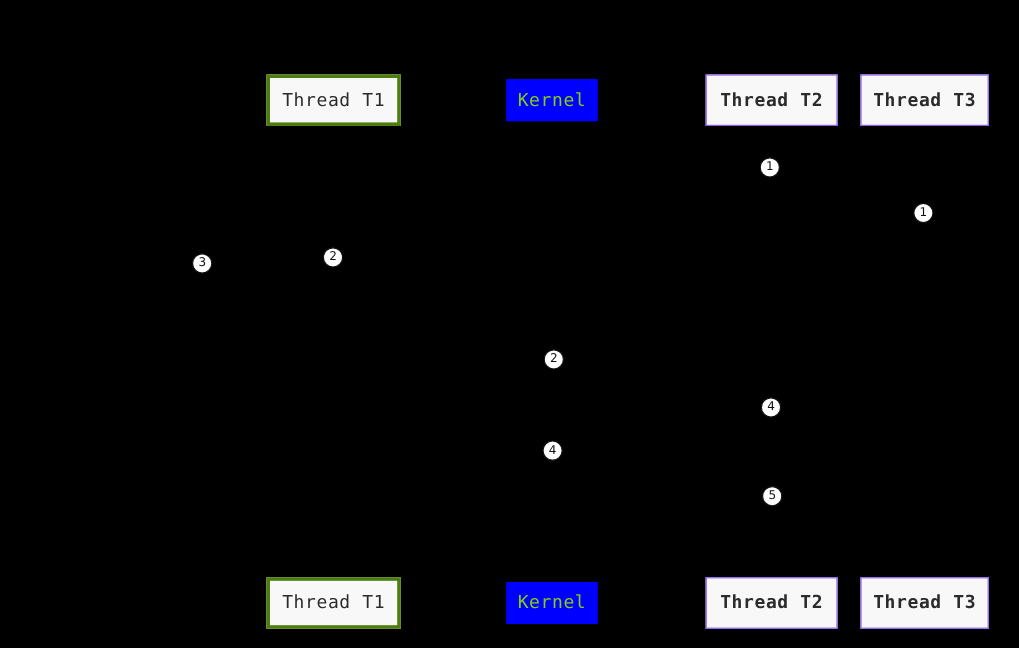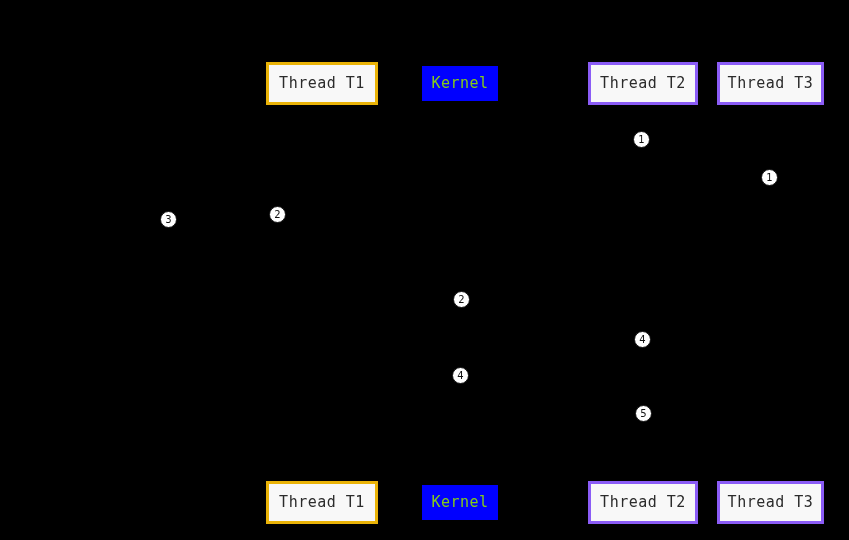--- a/index.html
+++ b/index.html
@@ -29,22 +29,22 @@
     letter-spacing: 0.5px;
     line-height: 1;
   }
   .participant.light {
     background: #F8F8F8;
     color: #2B2B2B;
   }
   .participant.solid {
     color: #84cc16;
   }
-  .p-red   { border: 3px solid #eab308; margin-left: 44px; }
-  .p-blue  { border: 3px solid #8b5cf6; }
+  .p-red   { border: 3px solid #4d7c0f; }
+  .p-blue  { border: 1px solid #8b5cf6; font-weight: bold; }
   .p-fill-blue { background: #0000FF; border: 1px solid #0000FF; }
 
   
   .lifeline {
     position: absolute;
     width: 1px;
     background: #000000;
   }
 
   

